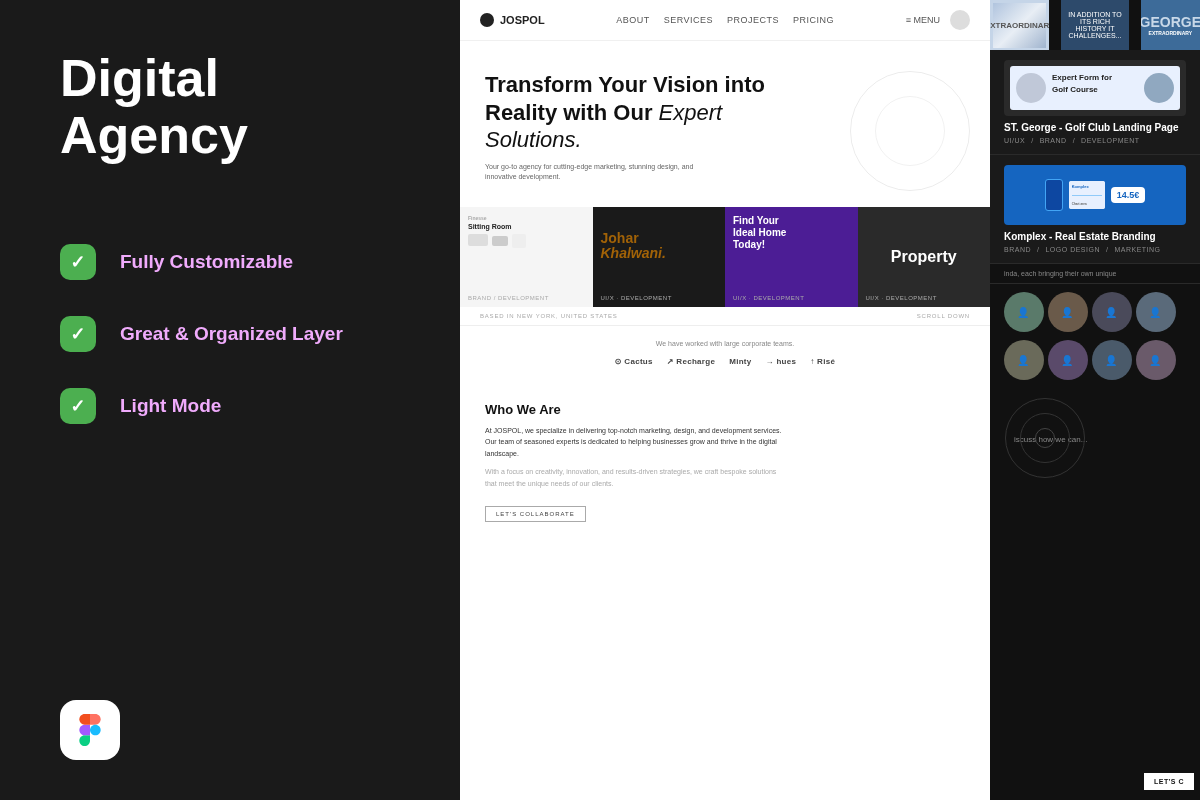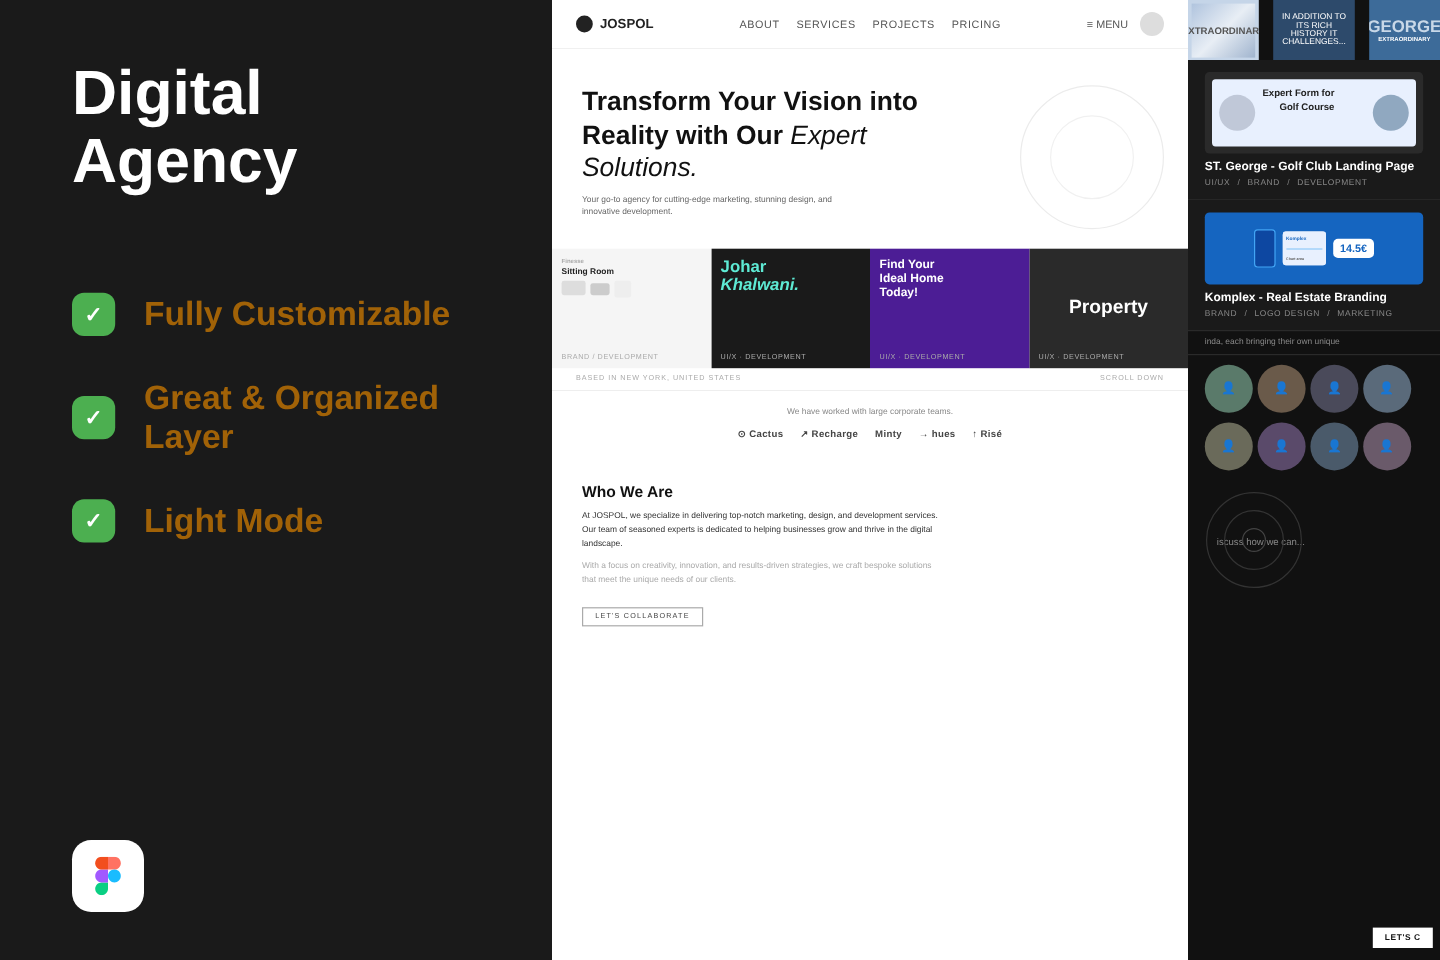--- a/index.html
+++ b/index.html
@@ -53,22 +53,22 @@
       border-radius: 10px;
       display: flex;
       align-items: center;
       justify-content: center;
       color: white;
       font-size: 18px;
       font-weight: bold;
     }
 
     .feature-label {
-      color: #a16207;
-      font-size: 28px;
+      color: #f0abfc;
+      font-size: 19px;
       font-weight: 600;
     }
 
     .figma-icon {
       position: absolute;
       bottom: 40px;
       left: 60px;
       width: 60px;
       height: 60px;
       background: #ffffff;
@@ -205,25 +205,25 @@
       position: absolute;
       top: 8px;
       left: 8px;
       font-size: 7px;
       font-weight: 600;
       color: #222;
     }
 
     .card-johar {
       position: absolute;
-      top: 8px;
+      top: 24px;
       left: 8px;
       font-size: 14px;
       font-weight: 800;
-      color: #5eead4;
+      color: #a16207;
       line-height: 1.1;
     }
 
     .card-find {
       position: absolute;
       top: 8px;
       left: 8px;
       font-size: 10px;
       font-weight: 800;
       color: #fff;
@@ -400,21 +400,21 @@
       gap: 6px;
     }
 
     .golf-avatar {
       width: 30px;
       height: 30px;
       border-radius: 50%;
       background: #c0c8d8;
       flex-shrink: 0;
     }
-    .golf-title { font-size: 8px; font-weight: 700; color: #222; margin-bottom: 20px; text-align: right; }
+    .golf-title { font-size: 8px; font-weight: 700; color: #222; margin-bottom: 8px; }
 
     
     .komplex-preview {
       background: #1565c0;
       border-radius: 4px;
       padding: 8px;
       display: flex;
       align-items: center;
       justify-content: center;
       gap: 6px;

